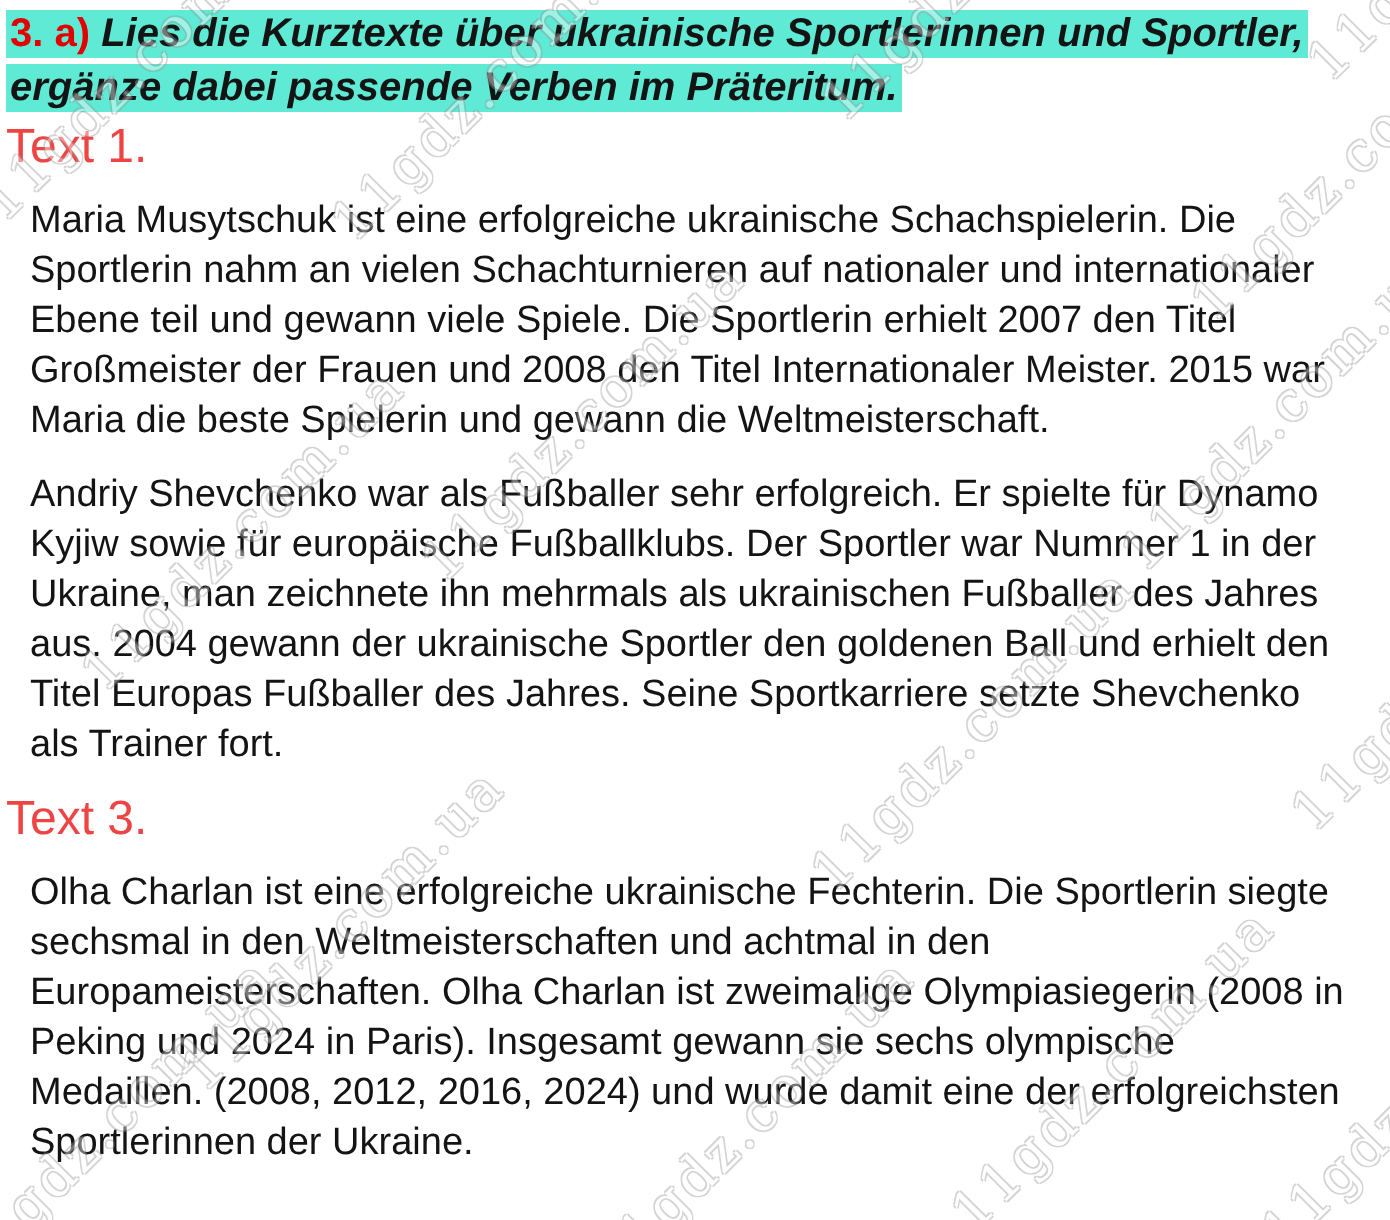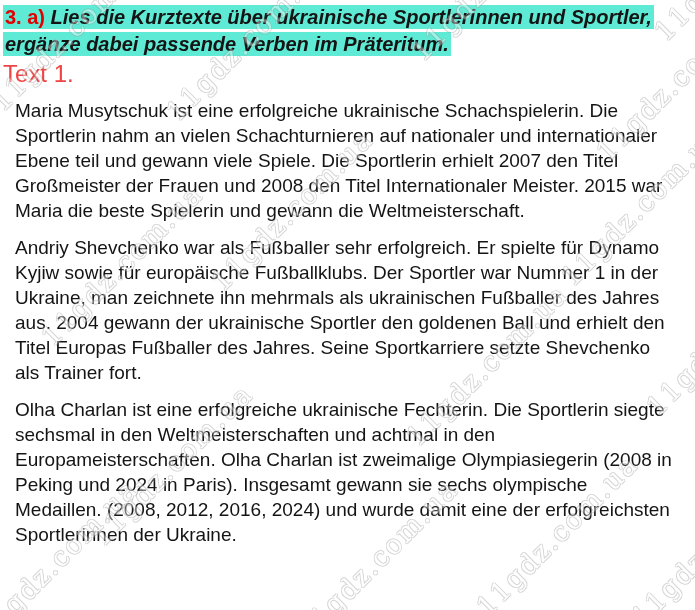--- a/index.html
+++ b/index.html
@@ -105,17 +105,18 @@
     <section>
       <div class="text-label">Text 1.</div>
       <p class="text-body">Maria Musytschuk ist eine erfolgreiche ukrainische Schachspielerin. Die Sportlerin nahm an vielen Schachturnieren auf nationaler und internationaler Ebene teil und gewann viele Spiele. Die Sportlerin erhielt 2007 den Titel Großmeister der Frauen und 2008 den Titel Internationaler Meister. 2015 war Maria die beste Spielerin und gewann die Weltmeisterschaft.</p>
     </section>
 
     <section>
       <p class="text-body">Andriy Shevchenko war als Fußballer sehr erfolgreich. Er spielte für Dynamo Kyjiw sowie für europäische Fußballklubs. Der Sportler war Nummer 1 in der Ukraine, man zeichnete ihn mehrmals als ukrainischen Fußballer des Jahres aus. 2004 gewann der ukrainische Sportler den goldenen Ball und erhielt den Titel Europas Fußballer des Jahres. Seine Sportkarriere setzte Shevchenko als Trainer fort.</p>
     </section>
 
     <section>
+      <div class="text-label">Text 3.</div>
       <p class="text-body">Olha Charlan ist eine erfolgreiche ukrainische Fechterin. Die Sportlerin siegte sechsmal in den Weltmeisterschaften und achtmal in den Europameisterschaften. Olha Charlan ist zweimalige Olympiasiegerin (2008 in Peking und 2024 in Paris). Insgesamt gewann sie sechs olympische Medaillen. (2008, 2012, 2016, 2024) und wurde damit eine der erfolgreichsten Sportlerinnen der Ukraine.</p>
     </section>
 
   </div>
 </div>
 
 </body></html>

